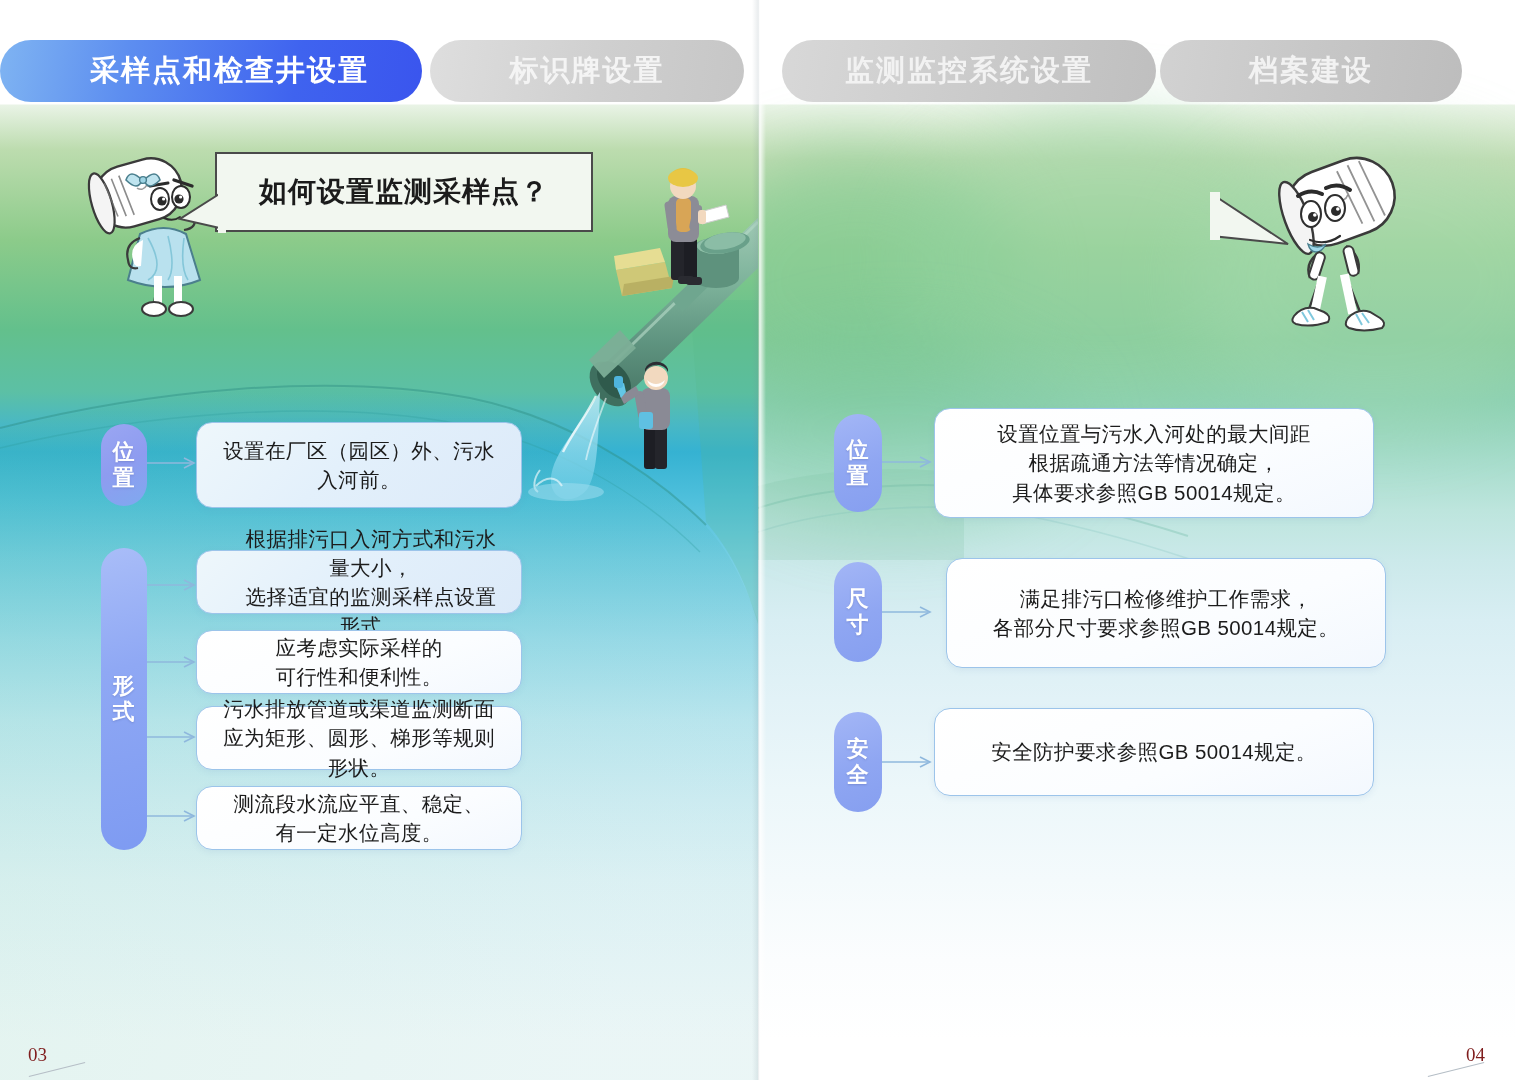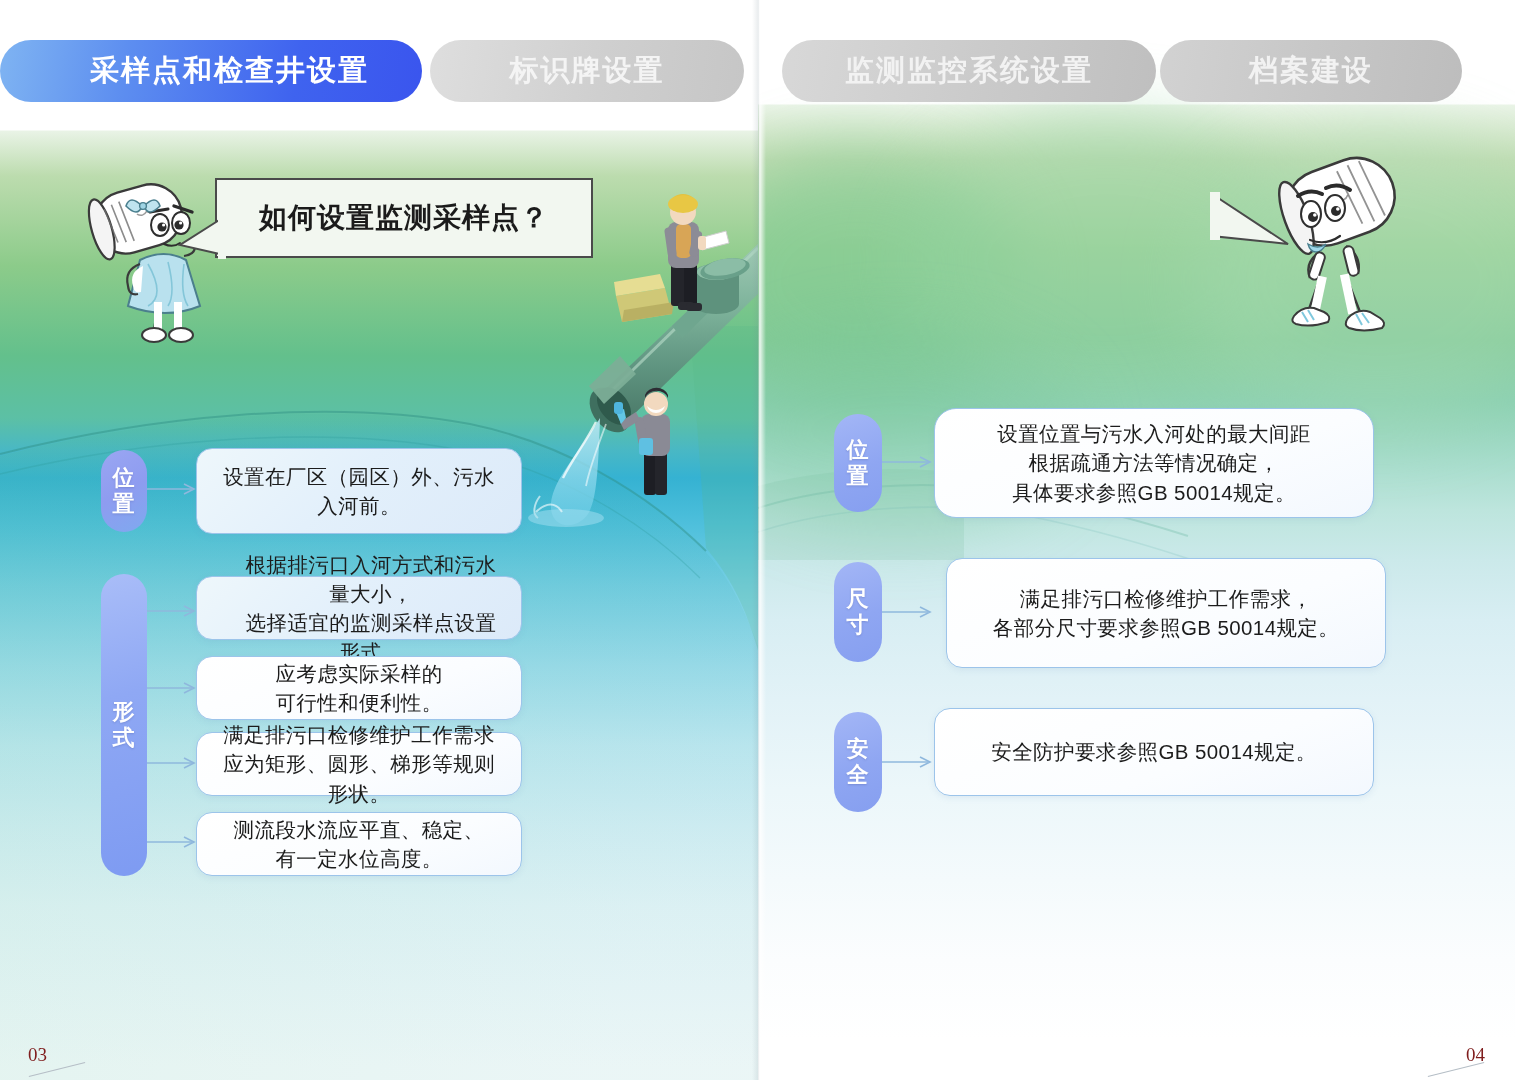--- a/index.html
+++ b/index.html
@@ -5,21 +5,21 @@
   html,body{margin:0;padding:0;}
   body{
     width:1515px;height:1080px;overflow:hidden;
     font-family:"Liberation Sans","DejaVu Sans",sans-serif;
     background:#ffffff;
   }
   .page{position:relative;width:1515px;height:1080px;overflow:hidden;background:#fff;}
 
   
   .spread{position:absolute;top:0;bottom:0;overflow:hidden;}
-  .spread.left{left:0;width:758px;margin-top:26px;}
+  .spread.left{left:0;width:758px;}
   .spread.right{left:758px;width:757px;}
 
   .bg-sky{
     position:absolute;left:0;right:0;top:0;height:1080px;
     background:
       linear-gradient(to bottom,
         #ffffff 0px,#ffffff 104px,
         #e9f3e6 105px,
         #bcdcae 150px,
         #8ccb8a 240px,
@@ -331,21 +331,21 @@
 
     <div class="card white" style="left:196px;top:630px;width:326px;height:64px;">
       <div class="ctxt">
         <span>应考虑实际采样的</span><br>
         <span>可行性和便利性。</span>
       </div>
     </div>
 
     <div class="card white" style="left:196px;top:706px;width:326px;height:64px;">
       <div class="ctxt">
-        <span>满足排污口检修维护工作需求</span><br>
+        <span>污水排放管道或渠道监测断面</span><br>
         <span>应为矩形、圆形、梯形等规则形状。</span>
       </div>
     </div>
 
     <div class="card white" style="left:196px;top:786px;width:326px;height:64px;">
       <div class="ctxt">
         <span>测流段水流应平直、稳定、</span><br>
         <span>有一定水位高度。</span>
       </div>
     </div>
@@ -431,21 +431,21 @@
     </div>
     <div class="pill" style="left:76px;top:562px;width:48px;height:100px;background:linear-gradient(160deg,#a3b6f6 0%,#8fa6f2 55%,#869ff0 100%);">
       <span>尺</span>
       <span>寸</span>
     </div>
     <div class="pill" style="left:76px;top:712px;width:48px;height:100px;background:linear-gradient(160deg,#a3b6f6 0%,#8fa6f2 55%,#869ff0 100%);">
       <span>安</span>
       <span>全</span>
     </div>
 
-    <div class="card white" style="left:176px;top:408px;width:440px;height:110px;border-radius:22px;">
+    <div class="card white" style="left:176px;top:408px;width:440px;height:110px;">
       <div class="ctxt">
         <span>设置位置与污水入河处的最大间距</span><br>
         <span>根据疏通方法等情况确定，</span><br>
         <span>具体要求参照GB 50014规定。</span>
       </div>
     </div>
 
     <div class="card white" style="left:188px;top:558px;width:440px;height:110px;">
       <div class="ctxt">
         <span>满足排污口检修维护工作需求，</span><br>

